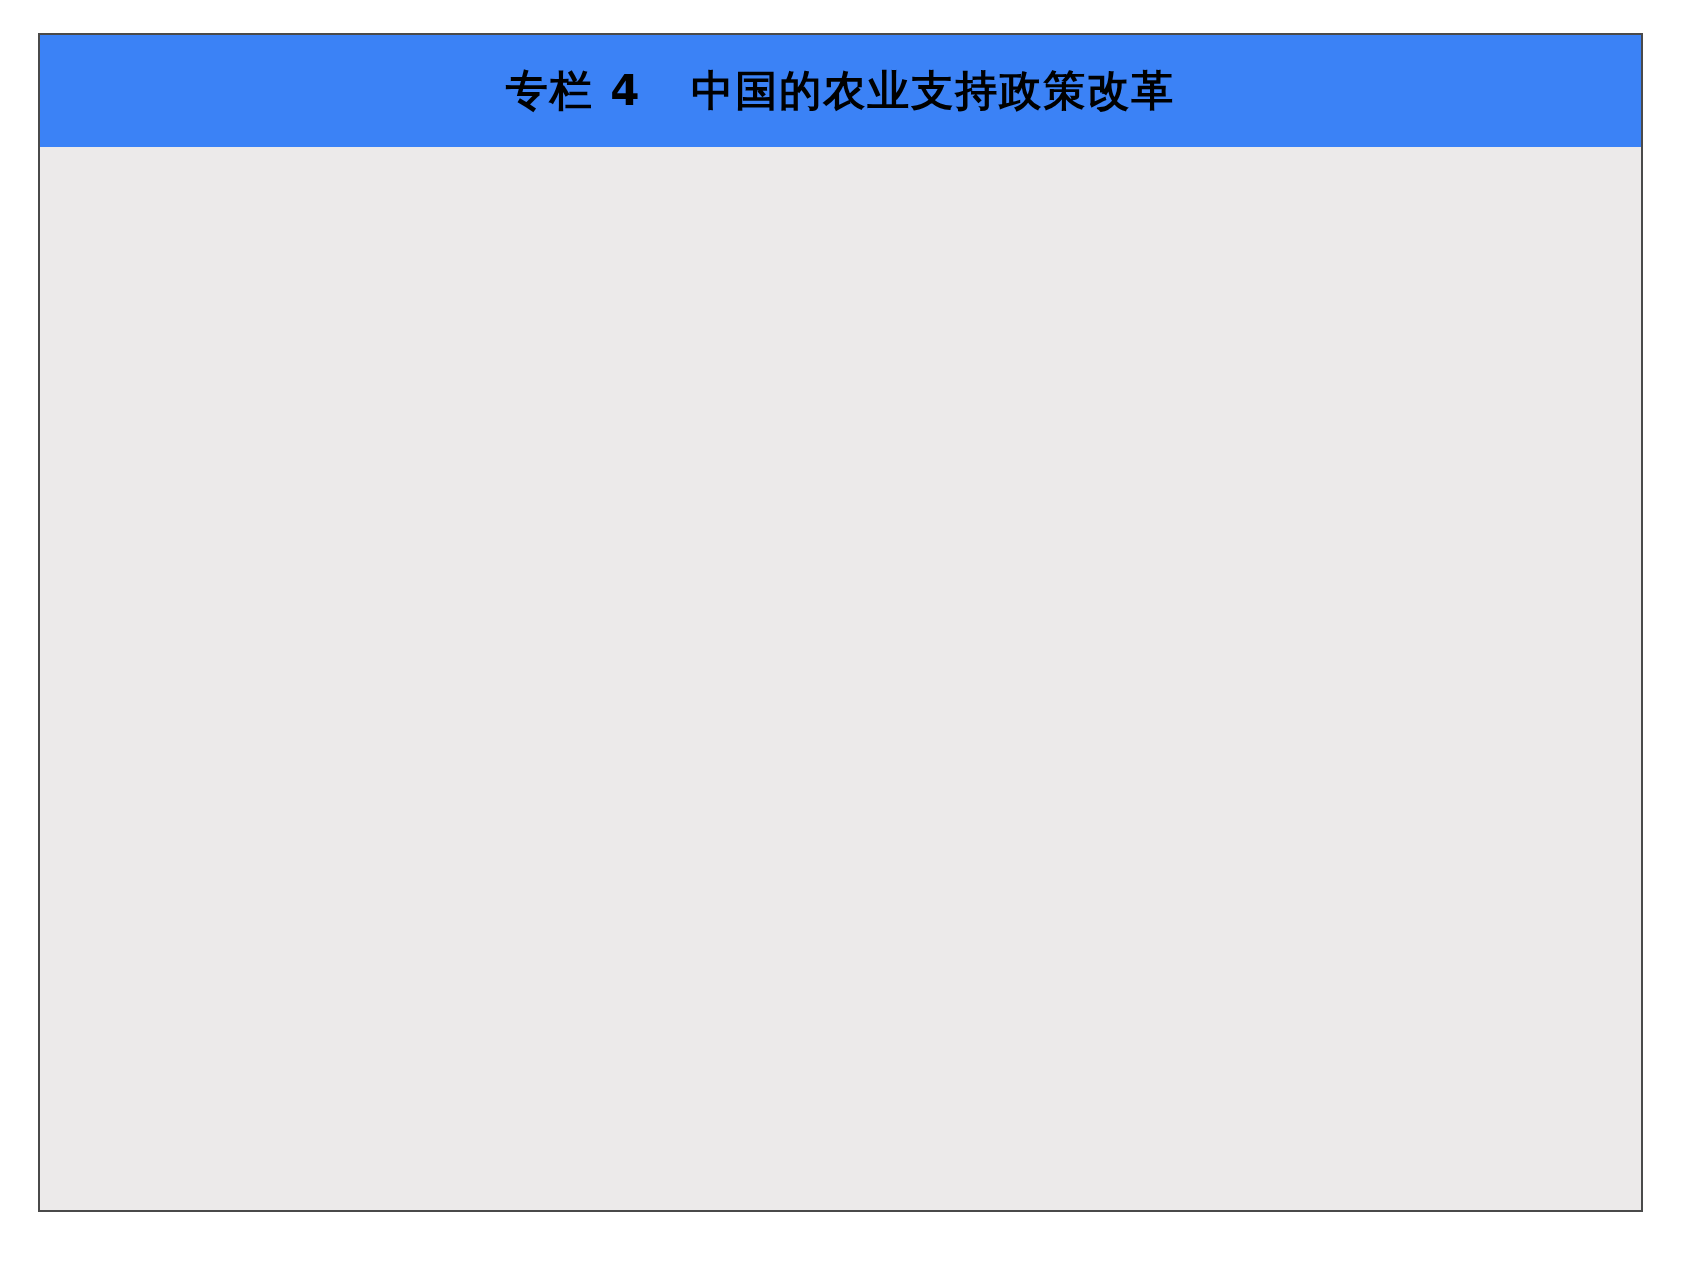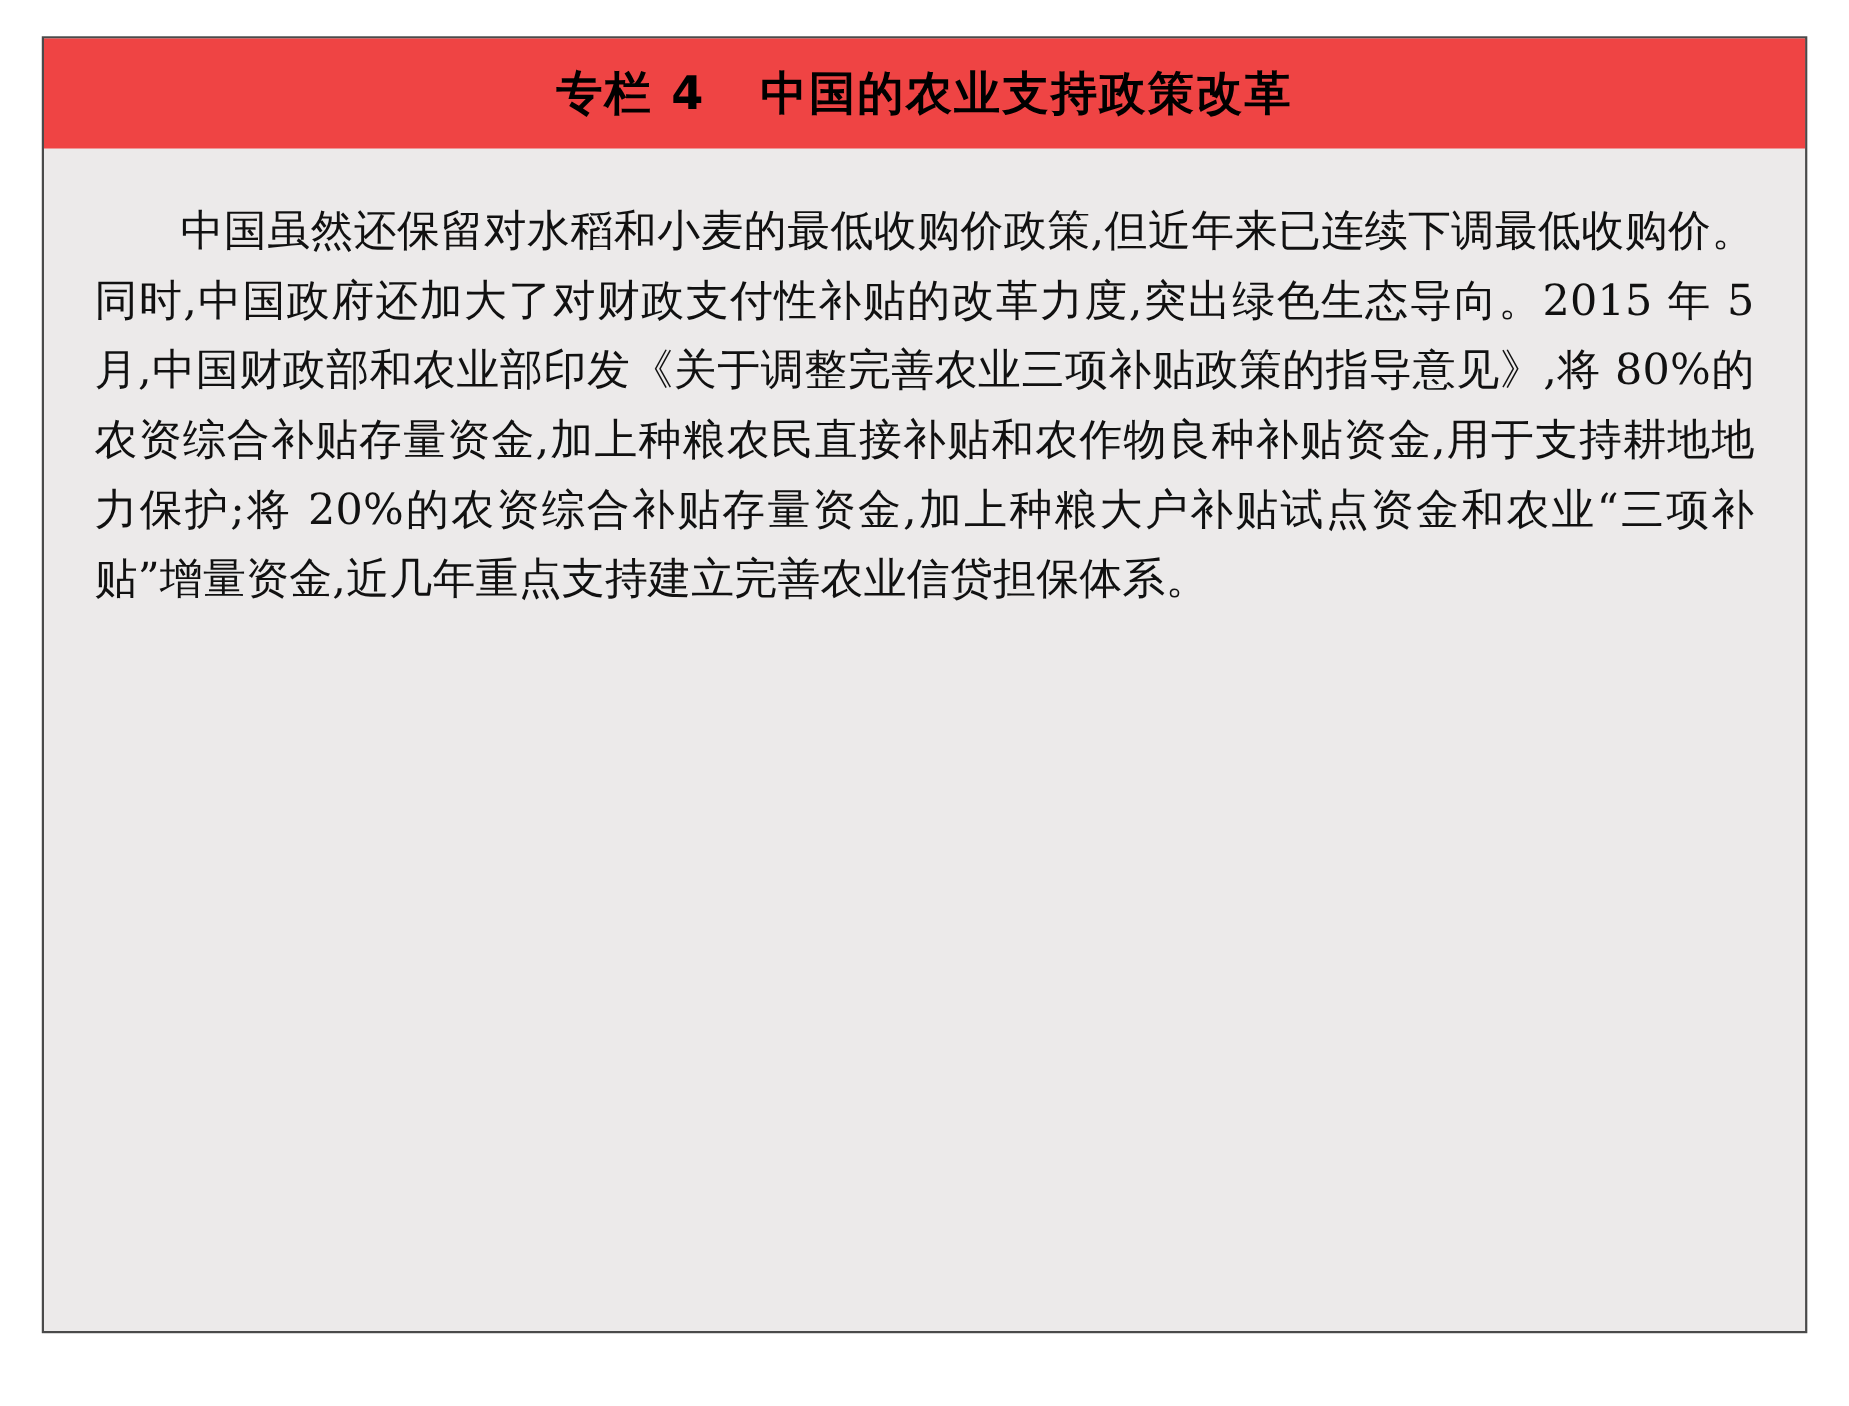--- a/index.html
+++ b/index.html
@@ -17,22 +17,22 @@
     position: absolute;
     left: 38px;
     top: 33px;
     width: 1605px;
     height: 1179px;
     border: 2px solid #4a4a4a;
     box-sizing: border-box;
     background: #eceaea;
   }
   .box-header {
-    height: 100px;
-    background: #ef4444;
+    height: 112px;
+    background: #3b82f6;
     display: flex;
     align-items: center;
     justify-content: center;
     box-sizing: border-box;
   }
   .box-title {
     color: #000000;
     font-family: "DejaVu Sans", "Liberation Sans", sans-serif;
     font-weight: bold;
     font-size: 42px;
@@ -59,15 +59,14 @@
   }
 </style>
 </head>
 <body>
 
 <div class="box">
   <div class="box-header">
     <div class="box-title">专栏 4   中国的农业支持政策改革</div>
   </div>
   <div class="box-body">
-    <p class="para">中国虽然还保留对水稻和小麦的最低收购价政策,但近年来已连续下调最低收购价。同时,中国政府还加大了对财政支付性补贴的改革力度,突出绿色生态导向。2015 年 5 月,中国财政部和农业部印发《关于调整完善农业三项补贴政策的指导意见》,将 80%的农资综合补贴存量资金,加上种粮农民直接补贴和农作物良种补贴资金,用于支持耕地地力保护;将 20%的农资综合补贴存量资金,加上种粮大户补贴试点资金和农业“三项补贴”增量资金,近几年重点支持建立完善农业信贷担保体系。</p>
   </div>
 </div>
 
 </body></html>

